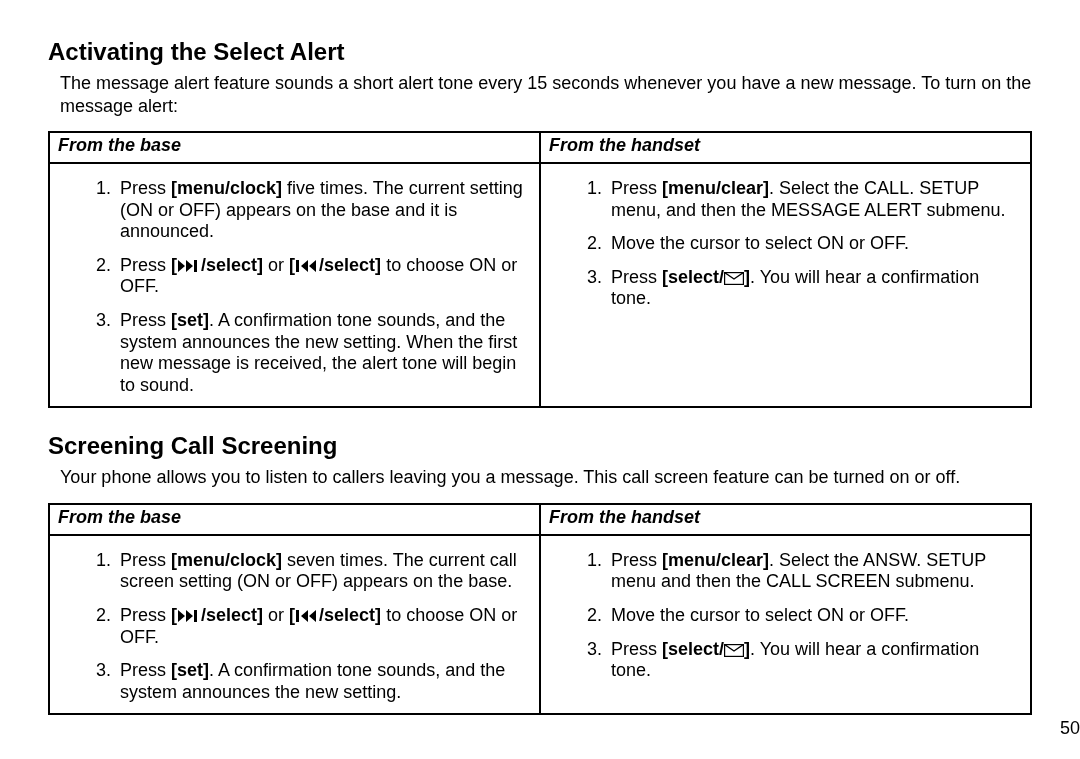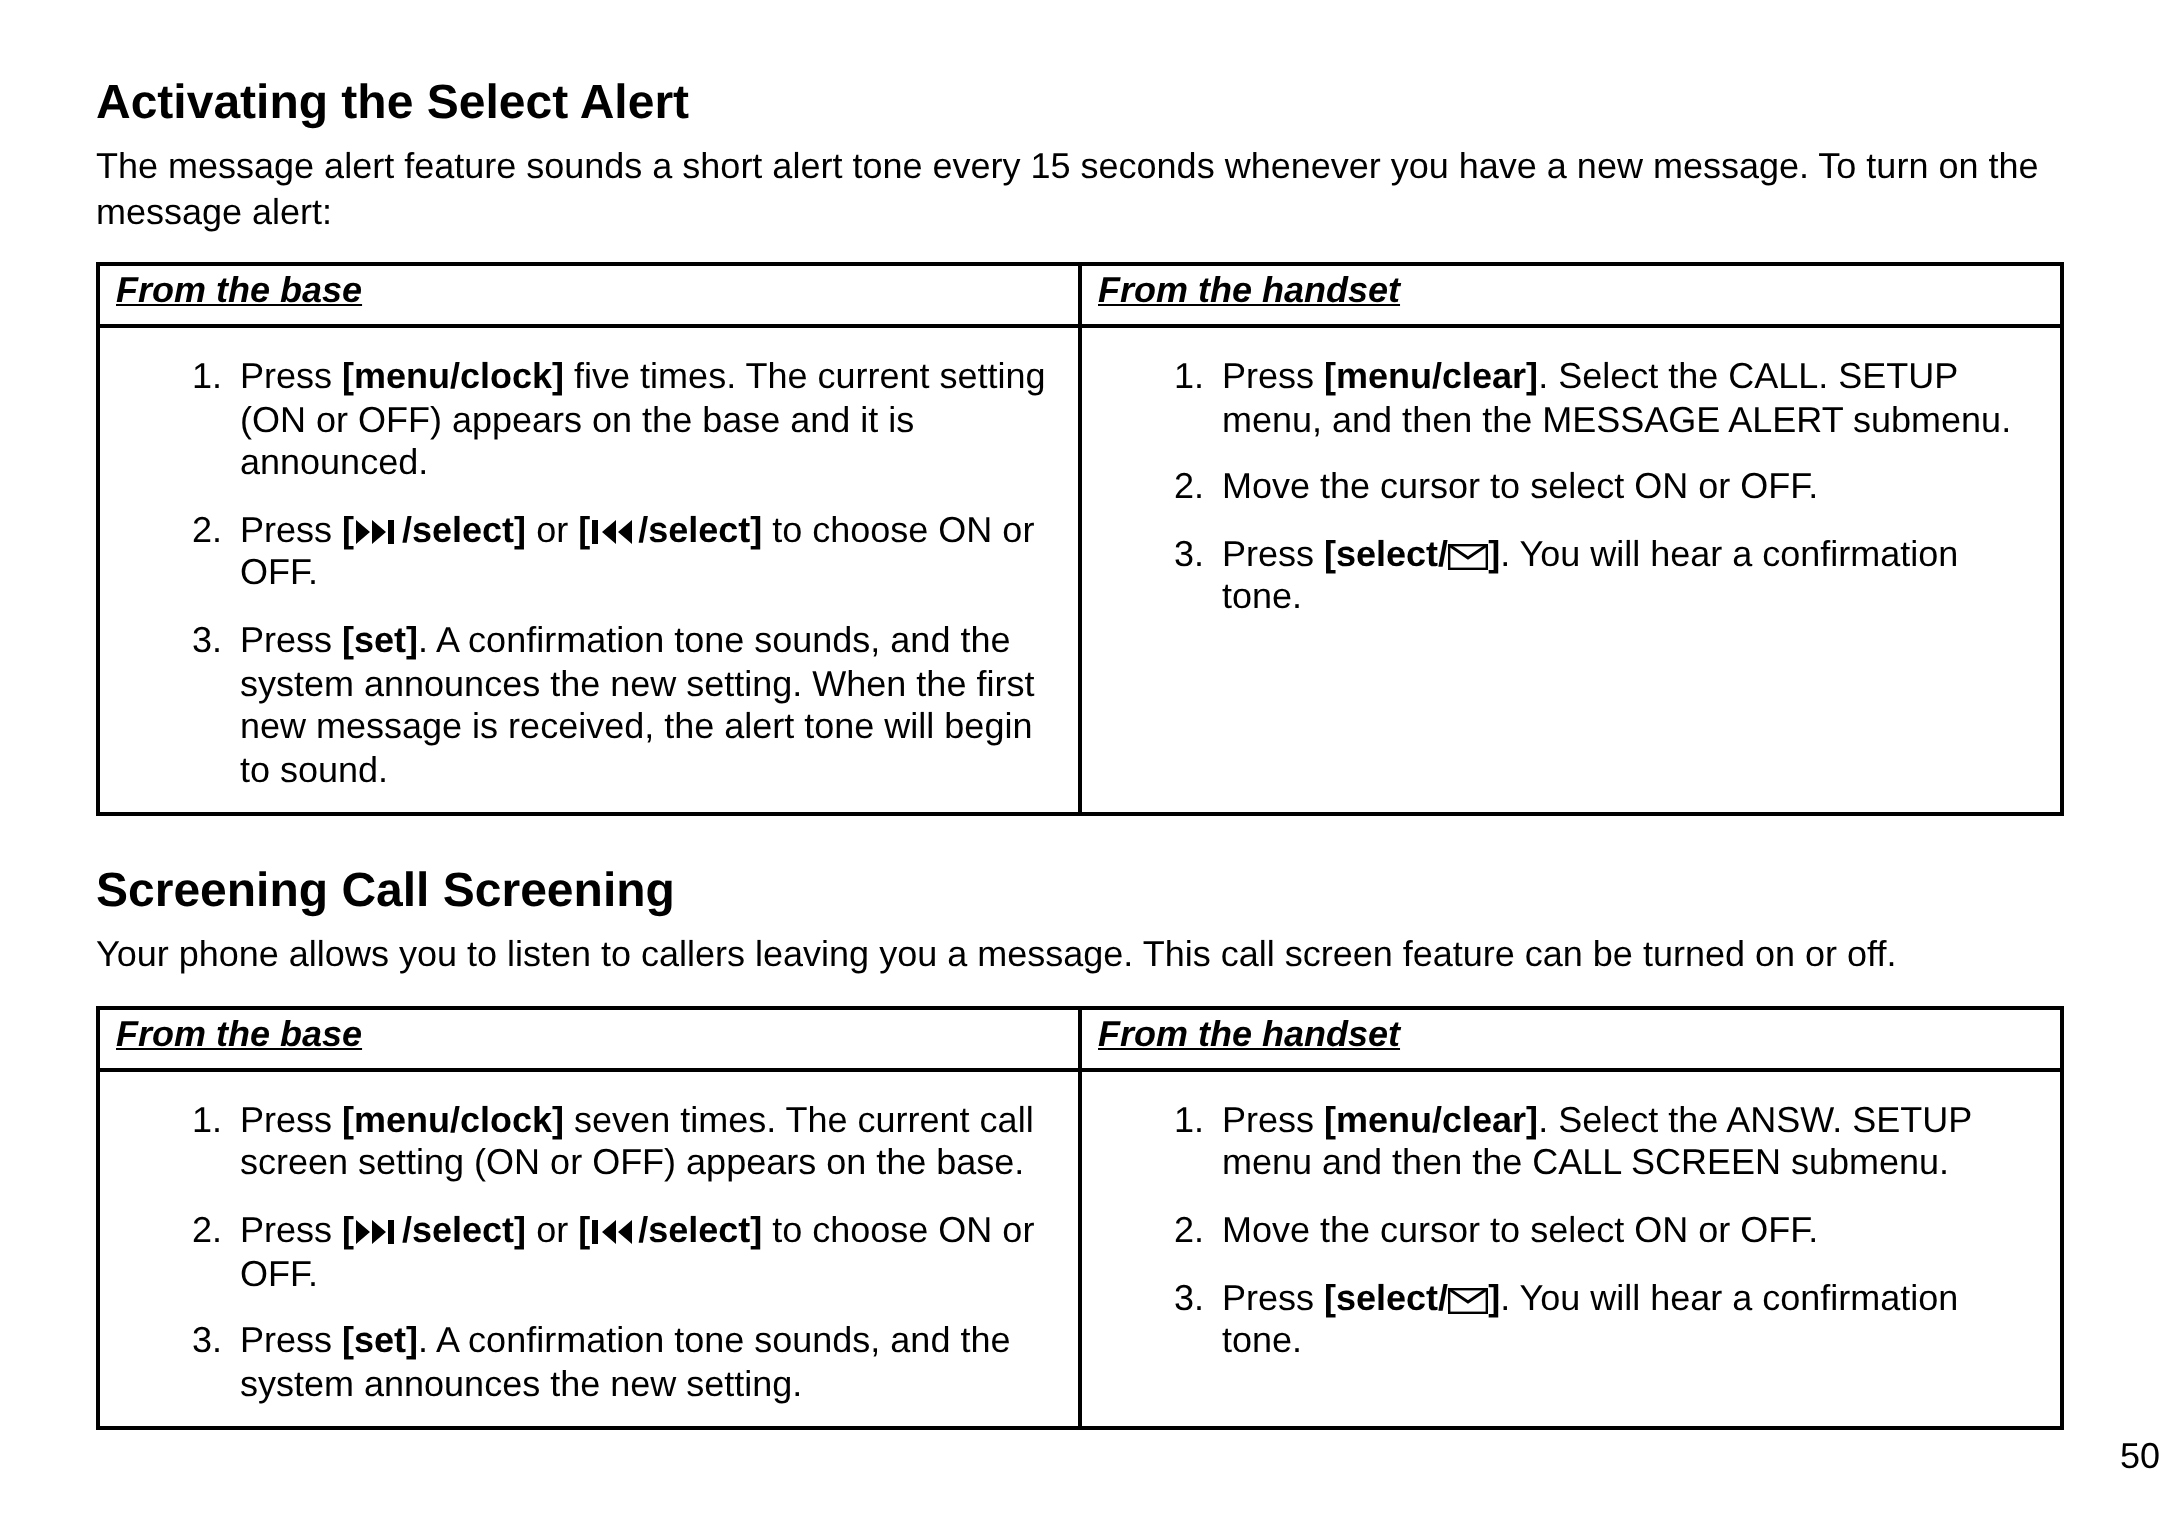--- a/index.html
+++ b/index.html
@@ -17,39 +17,38 @@
     position: relative;
   }
   h2 {
     font-size: 24px;
     font-weight: bold;
     margin: 0 0 6px 0;
   }
   .intro {
     font-size: 18px;
     line-height: 1.25;
-    margin: 0 0 14px 0;
+    margin: 0 0 14px 12px;
   }
   table {
     width: 100%;
     border-collapse: collapse;
     margin-bottom: 24px;
     table-layout: fixed;
   }
   th, td {
     border: 2px solid #000;
     text-align: left;
     vertical-align: top;
     padding: 2px 8px 6px 8px;
     font-size: 18px;
   }
   th {
     font-weight: bold;
     font-style: italic;
-    text-decoration: underline;
   }
   ol {
     margin: 2px 0 2px 0;
     padding-left: 58px;
   }
   li {
     padding-left: 4px;
     margin-bottom: 4px;
     line-height: 1.2;
     margin-top: 12px;

